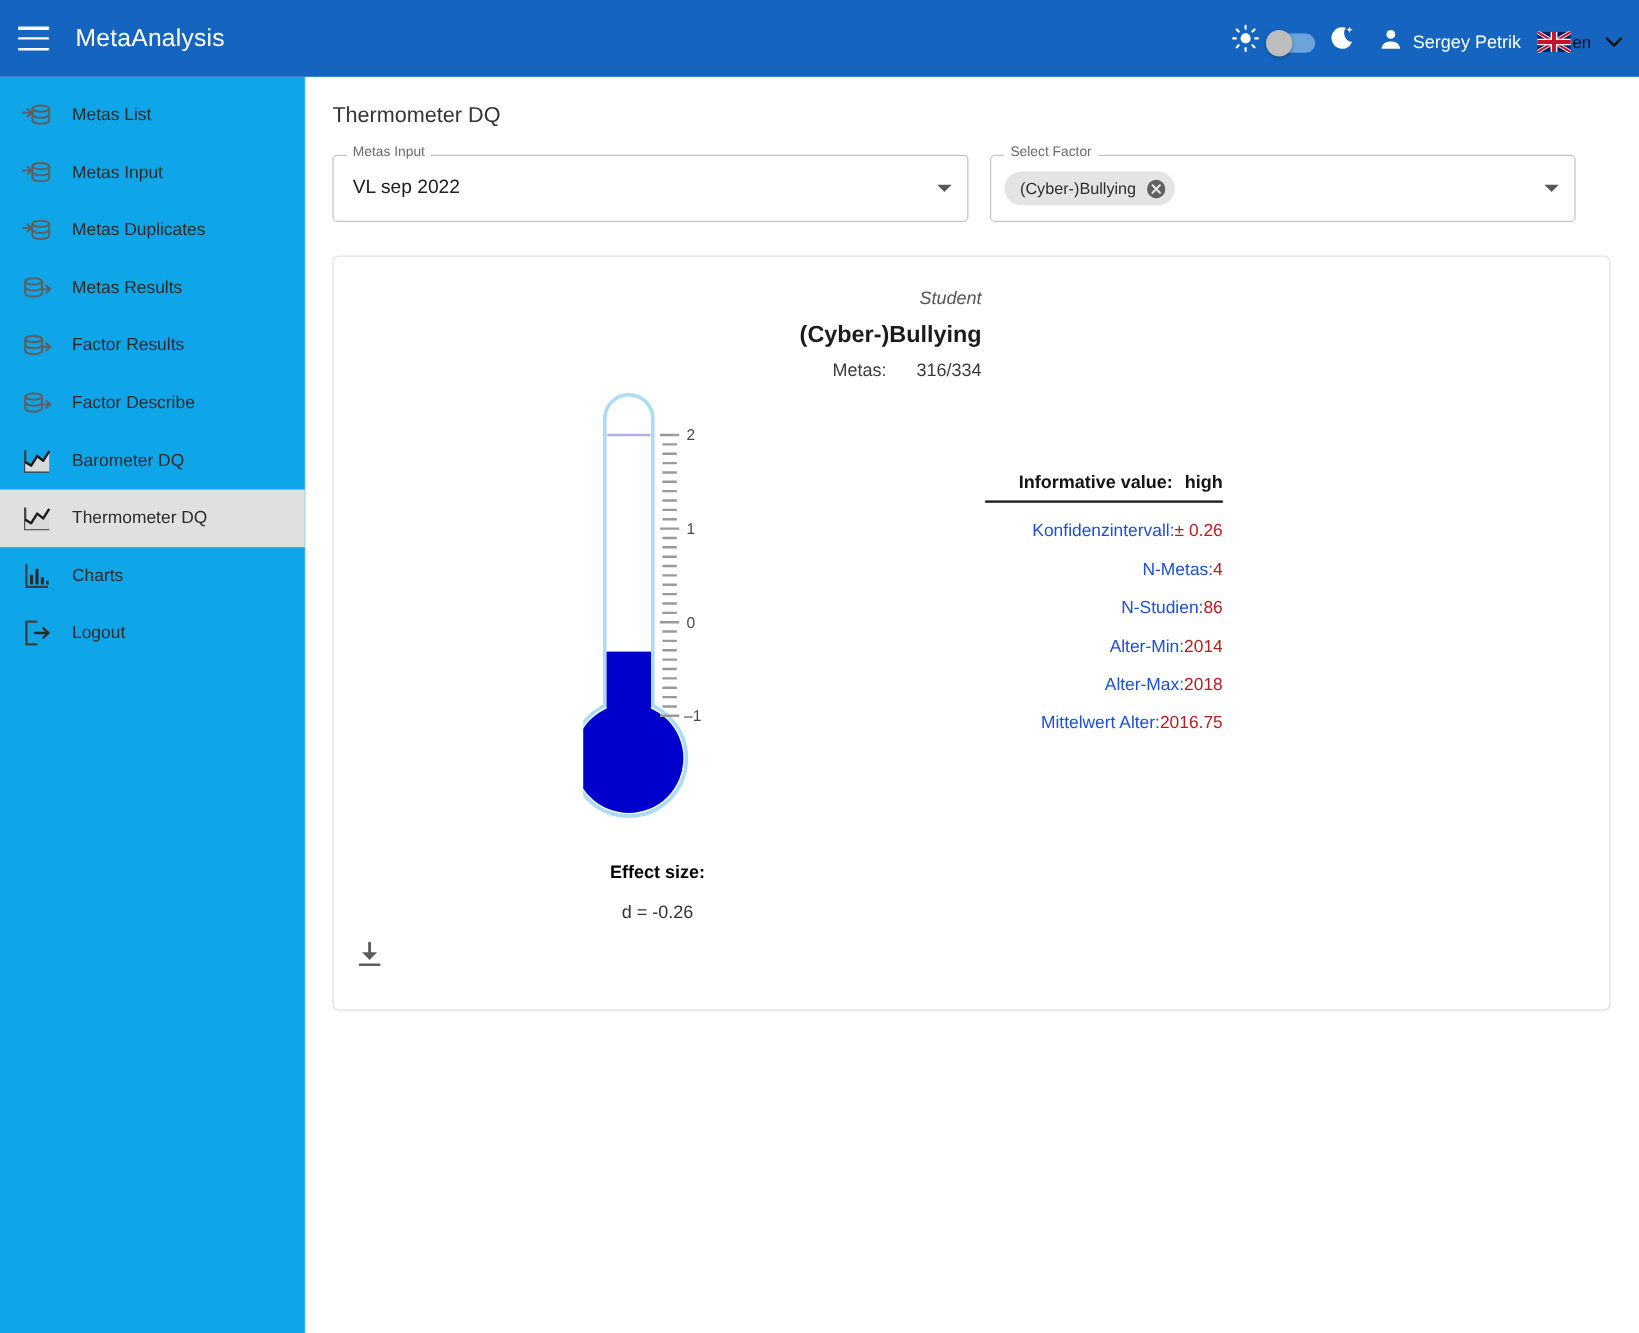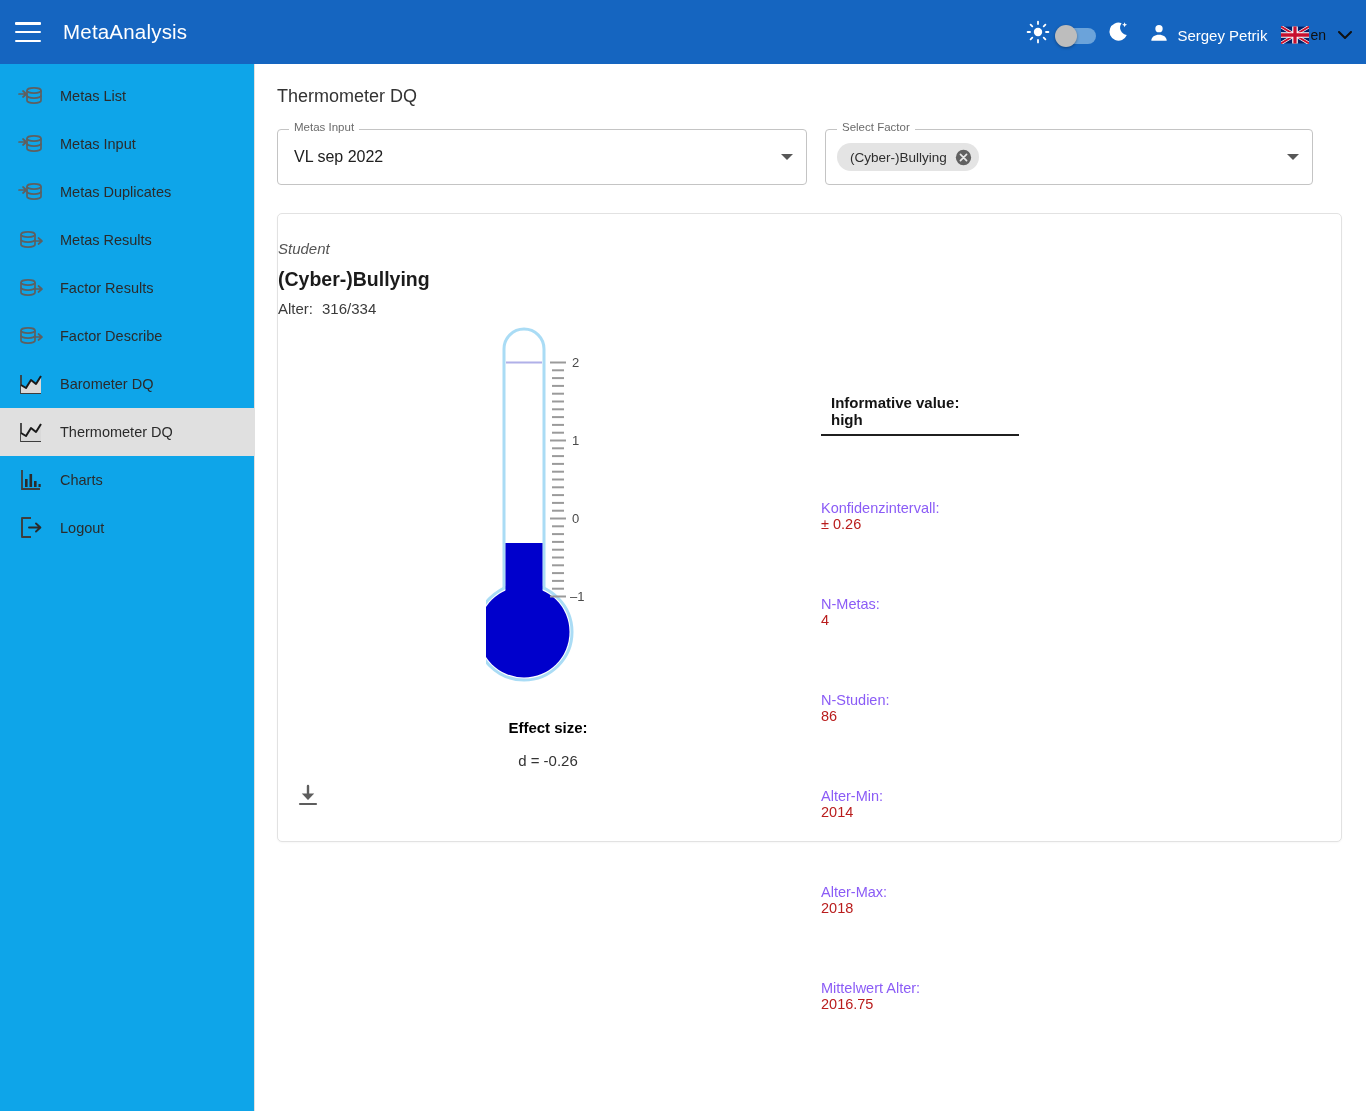--- a/index.html
+++ b/index.html
@@ -123,50 +123,50 @@
 
   
   .card {
     margin: 28px 0 0 22px;
     width: 1065px; height: 629px;
     border: 1px solid #e2e2e2; border-radius: 5px;
     background: #fff; position: relative;
     box-shadow: 0 1px 2px rgba(0,0,0,0.035);
   }
 
-  .chart-head { position: absolute; left: 0; top: 26px; width: 540px; text-align: left; }
+  .chart-head { position: absolute; left: 0; top: 26px; width: 540px; text-align: right; }
   .t-student { font-size: 15px; font-style: italic; color: #555; }
   .t-factor { font-size: 19.5px; font-weight: bold; color: #1b1b1b; margin-top: 11px; }
   .t-rang { font-size: 15px; color: #3b3b3b; margin-top: 9px; }
-  .t-rang .rv { margin-left: 9px; }
+  .t-rang .rv { margin-left: 25px; }
 
   .thermo { position: absolute; left: 208px; top: 113px; }
 
   .effect-wrap {
     position: absolute; left: 0; top: 505px; width: 540px; text-align: center;
   }
   .effect-label { font-size: 15px; font-weight: bold; color: #000000; }
   .effect-value { font-size: 15px; color: #333; margin-top: 16px; }
 
   .dl-btn {
     position: absolute; left: 17px; top: 569px;
     width: 26px; height: 26px; cursor: pointer;
   }
 
   
   .info {
     position: absolute; left: 543px; top: 180px;
     width: 198px;
   }
-  .info-row { display: flex; justify-content: flex-end; align-items: baseline; flex-direction: column; }
+  .info-row { display: flex; justify-content: flex-end; align-items: baseline; }
   .info-head { padding-bottom: 6px; border-bottom: 2px solid #1f1f1f; }
   .info-head .k, .info-head .v { font-size: 15px; font-weight: bold; color: #141414; }
   .info-head .v { margin-left: 10px; }
   .info-body .info-row { margin-top: 16px; }
-  .info-body .k { font-size: 14.5px; color: #8b5cf6; white-space: nowrap; margin-top: 48px; }
+  .info-body .k { font-size: 14.5px; color: #1d4ed8; white-space: nowrap; }
   .info-body .v { font-size: 14.5px; color: #b91c1c; white-space: nowrap; }
 </style>
 </head>
 <body>
 
 <div class="appbar">
   <div class="hamburger">
     <span></span>
       <span></span>
       <span></span>
@@ -363,21 +363,21 @@
       <div class="field-arrow"></div>
     </div>
   </div>
 
   <div class="card">
 
     <div class="chart-head">
       <div class="t-student">Student</div>
       <div class="t-factor">(Cyber-)Bullying</div>
       <div class="t-rang">
-        <span>Alter:</span><span class="rv">316/334</span>
+        <span>Metas:</span><span class="rv">316/334</span>
       </div>
     </div>
 
     <svg class="thermo" width="140" height="360" viewBox="0 0 140 360">
 
       <path d="M18 22 a20 20 0 0 1 40 0 V268 H18 Z" fill="#ffffff" stroke="#aadcf5" stroke-width="3"></path>
 
       <circle cx="38" cy="305" r="48" fill="#ffffff" stroke="#aadcf5" stroke-width="3"></circle>
 
       <rect x="19.5" y="216" width="37" height="92" fill="#0000cc"></rect>

